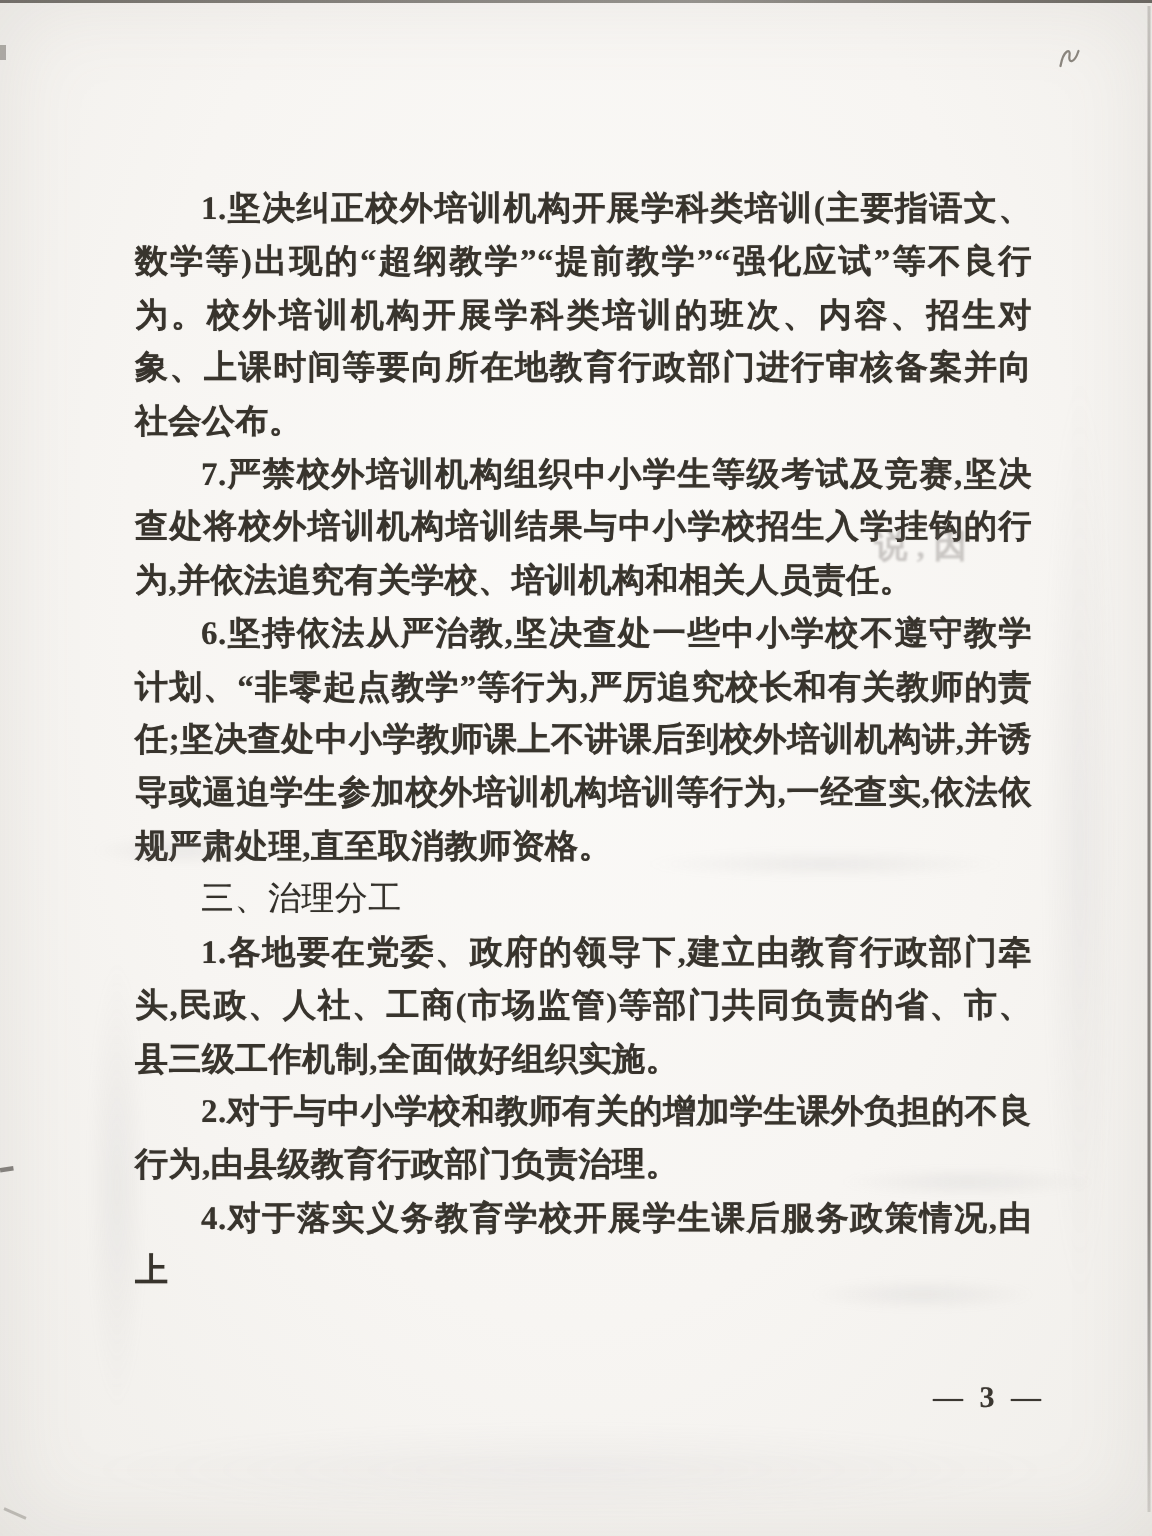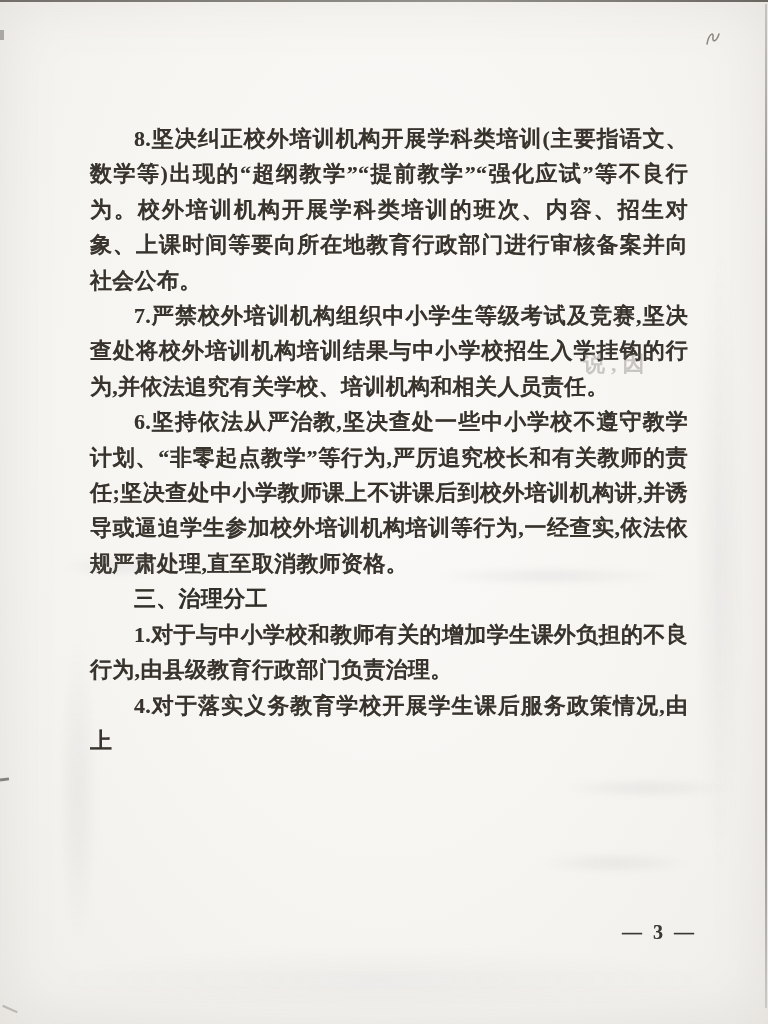--- a/index.html
+++ b/index.html
@@ -41,21 +41,21 @@
   .content p {
     margin: 0;
     text-indent: 2em;
     text-shadow: 0 0 0.5px rgba(56, 52, 45, 0.45);
   }
   .content h3.heading {
     margin: 0;
     text-indent: 2em;
     font-size: 22px;
     line-height: 35.4px;
-    font-weight: 700;
+    font-weight: 400;
     font-family: "Liberation Sans", "DejaVu Sans", sans-serif;
     color: #33302a;
     text-shadow: 0 0 0.5px rgba(51, 48, 42, 0.5);
   }
   .page-number {
     position: absolute;
     left: 622px;
     top: 921px;
     font-size: 20px;
     font-weight: 700;
@@ -125,25 +125,26 @@
   .smudge-5 { left: 540px; top: 852px; width: 150px; height: 22px; }
   .smudge-6 { left: 60px;  top: 948px; width: 640px; height: 64px; background: radial-gradient(closest-side, rgba(160,158,164,0.08), rgba(160,158,164,0)); }
   .smudge-7 { left: 560px; top: 778px; width: 170px; height: 20px; }
 </style>
 </head>
 <body>
 
 <div class="page">
 
   <div class="content">
-    <p>8.坚决纠正校外培训机构开展学科类培训(主要指语文、数学等)出现的“超纲教学”“提前教学”“强化应试”等不良行为。校外培训机构开展学科类培训的班次、内容、招生对象、上课时间等要向所在地教育行政部门进行审核备案并向社会公布。</p>
+    <p>1.坚决纠正校外培训机构开展学科类培训(主要指语文、数学等)出现的“超纲教学”“提前教学”“强化应试”等不良行为。校外培训机构开展学科类培训的班次、内容、招生对象、上课时间等要向所在地教育行政部门进行审核备案并向社会公布。</p>
     <p>7.严禁校外培训机构组织中小学生等级考试及竞赛,坚决查处将校外培训机构培训结果与中小学校招生入学挂钩的行为,并依法追究有关学校、培训机构和相关人员责任。</p>
     <p>6.坚持依法从严治教,坚决查处一些中小学校不遵守教学计划、“非零起点教学”等行为,严厉追究校长和有关教师的责任;坚决查处中小学教师课上不讲课后到校外培训机构讲,并诱导或逼迫学生参加校外培训机构培训等行为,一经查实,依法依规严肃处理,直至取消教师资格。</p>
     <h3 class="heading">三、治理分工</h3>
-    <p>1.对于与中小学校和教师有关的增加学生课外负担的不良行为,由县级教育行政部门负责治理。</p>
+    <p>1.各地要在党委、政府的领导下,建立由教育行政部门牵头,民政、人社、工商(市场监管)等部门共同负责的省、市、县三级工作机制,全面做好组织实施。</p>
+    <p>2.对于与中小学校和教师有关的增加学生课外负担的不良行为,由县级教育行政部门负责治理。</p>
     <p>4.对于落实义务教育学校开展学生课后服务政策情况,由上</p>
   </div>
 
   <div class="page-number">— 3 —</div>
 
   <div class="edge-top"></div>
   <div class="edge-right"></div>
   <svg class="squiggle" viewBox="0 0 16 18" xmlns="http://www.w3.org/2000/svg">
     <path d="M2 15 C4 4 9 3 8 8 C7 13 11 14 14 5" stroke="#8b867e" stroke-width="1.5" fill="none" stroke-linecap="round"></path>
   </svg>

